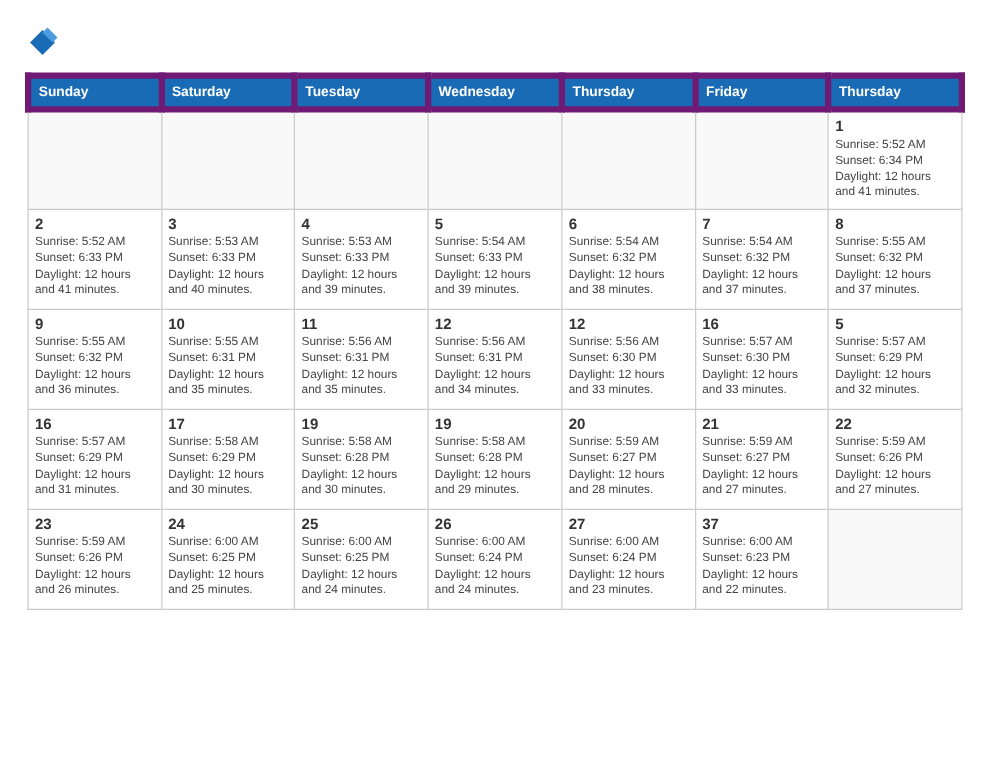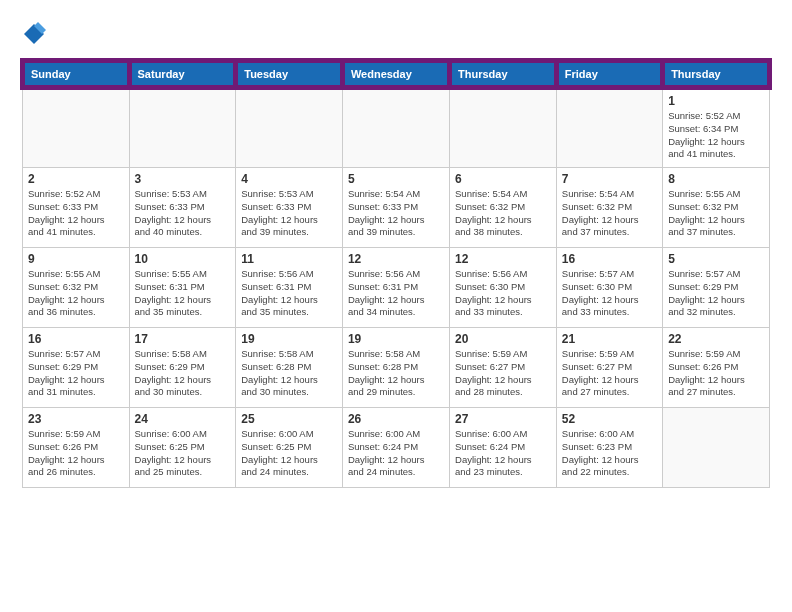--- a/index.html
+++ b/index.html
@@ -321,21 +321,21 @@
 and 24 minutes.</div>
           </td>
           <td>
             <span class="day-num">27</span>
             <div class="day-info" style="white-space: pre-line;">Sunrise: 6:00 AM
 Sunset: 6:24 PM
 Daylight: 12 hours
 and 23 minutes.</div>
           </td>
           <td>
-            <span class="day-num">52</span>
+            <span class="day-num">37</span>
             <div class="day-info" style="white-space: pre-line;">Sunrise: 6:00 AM
 Sunset: 6:23 PM
 Daylight: 12 hours
 and 22 minutes.</div>
           </td>
           <td class="empty"></td>
         </tr>
       </tbody>
   </table>
 </div>

